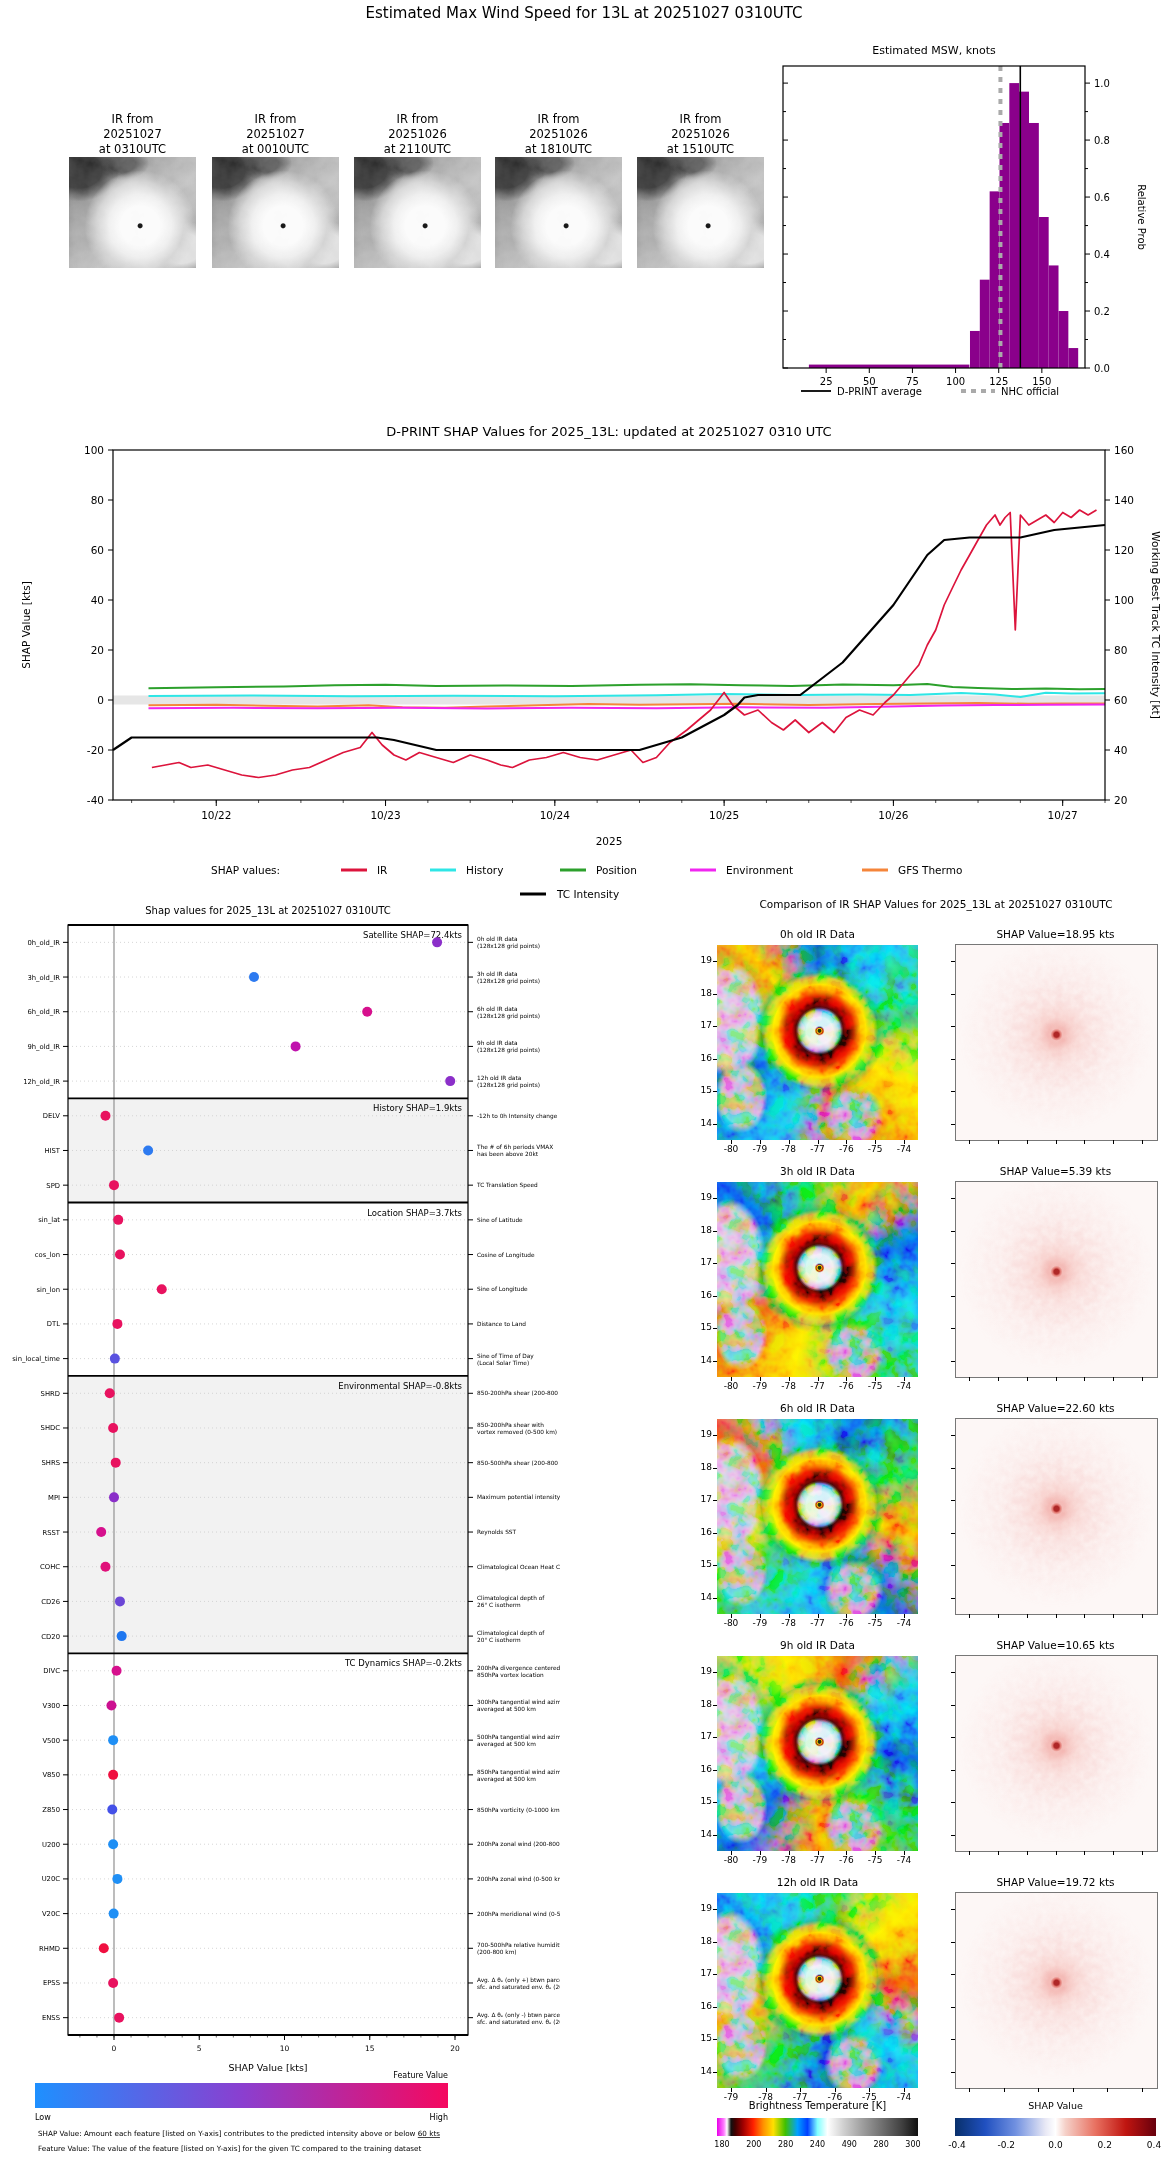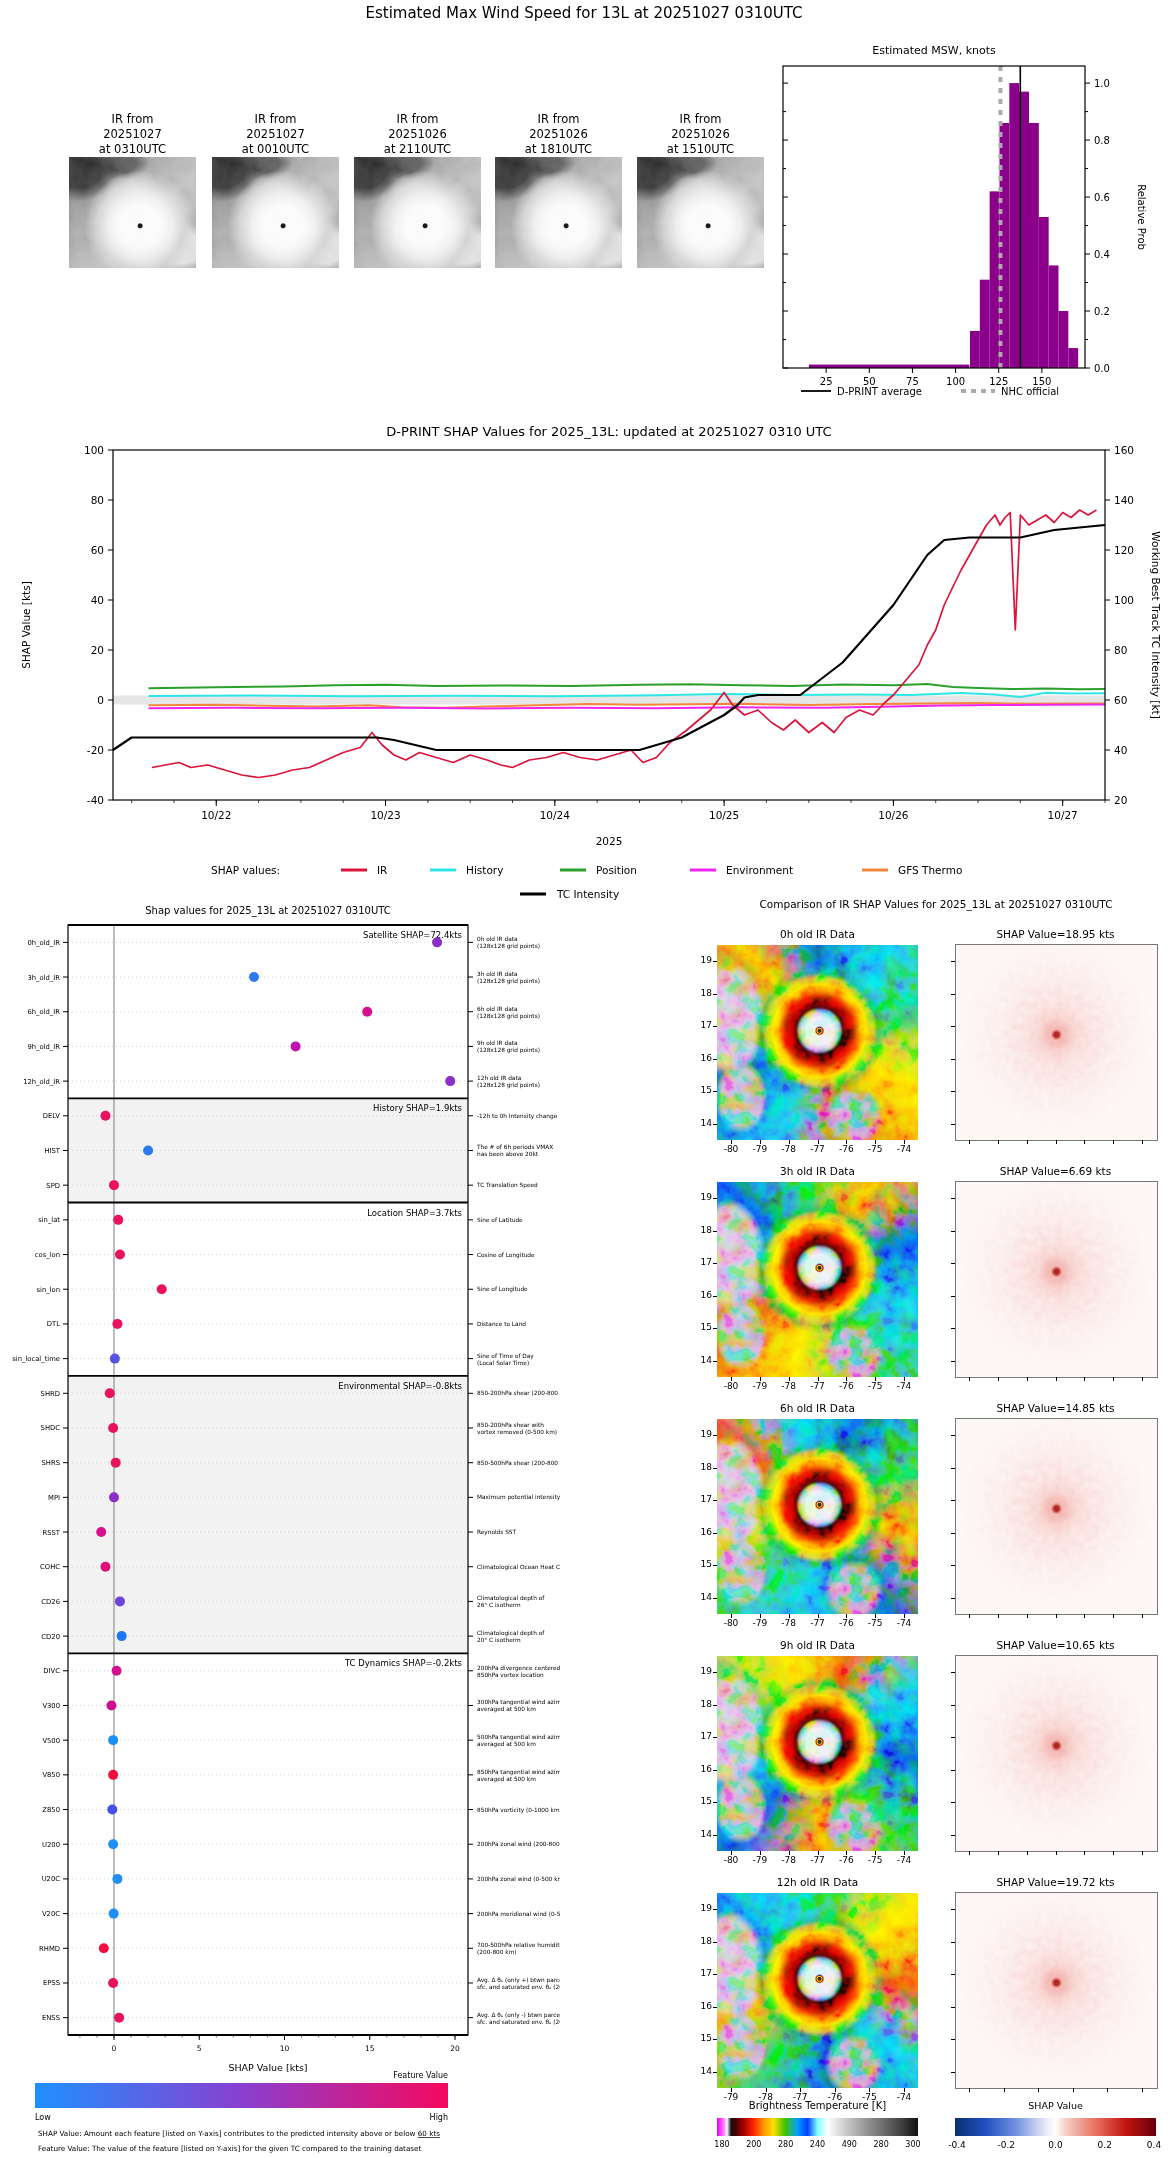--- a/index.html
+++ b/index.html
@@ -590,21 +590,21 @@
       <div class="axlab" style="left:831.3333333333334px;top:1144px;width:30px;text-align:center">-76</div>
       <div class="tickmark" style="left:846.3333333333334px;top:1140px;width:1px;height:4px"></div>
       <div class="tickmark" style="left:1084.3333333333335px;top:1140px;width:1px;height:4px"></div>
       <div class="axlab" style="left:860.1666666666666px;top:1144px;width:30px;text-align:center">-75</div>
       <div class="tickmark" style="left:875.1666666666666px;top:1140px;width:1px;height:4px"></div>
       <div class="tickmark" style="left:1113.1666666666665px;top:1140px;width:1px;height:4px"></div>
       <div class="axlab" style="left:889px;top:1144px;width:30px;text-align:center">-74</div>
       <div class="tickmark" style="left:904px;top:1140px;width:1px;height:4px"></div>
       <div class="tickmark" style="left:1142px;top:1140px;width:1px;height:4px"></div>
       <div class="cmp-label" style="left:717px;top:1165px">3h old IR Data</div>
-      <div class="cmp-label" style="left:955px;top:1165px">SHAP Value=6.69 kts</div>
+      <div class="cmp-label" style="left:955px;top:1165px">SHAP Value=5.39 kts</div>
       <div class="irviz" style="left: 717px; top: 1182px; --rot: 73deg;">
         <svg class="noise">
           <rect width="100%" height="100%" filter="url(#rainbow)"></rect>
         </svg>
       </div>
       <div class="shapviz" style="left:955px;top:1181px">
         <svg class="noise">
           <rect width="100%" height="100%" filter="url(#redspeck)"></rect>
         </svg>
       </div>
@@ -641,21 +641,21 @@
       <div class="axlab" style="left:831.3333333333334px;top:1381px;width:30px;text-align:center">-76</div>
       <div class="tickmark" style="left:846.3333333333334px;top:1377px;width:1px;height:4px"></div>
       <div class="tickmark" style="left:1084.3333333333335px;top:1377px;width:1px;height:4px"></div>
       <div class="axlab" style="left:860.1666666666666px;top:1381px;width:30px;text-align:center">-75</div>
       <div class="tickmark" style="left:875.1666666666666px;top:1377px;width:1px;height:4px"></div>
       <div class="tickmark" style="left:1113.1666666666665px;top:1377px;width:1px;height:4px"></div>
       <div class="axlab" style="left:889px;top:1381px;width:30px;text-align:center">-74</div>
       <div class="tickmark" style="left:904px;top:1377px;width:1px;height:4px"></div>
       <div class="tickmark" style="left:1142px;top:1377px;width:1px;height:4px"></div>
       <div class="cmp-label" style="left:717px;top:1402px">6h old IR Data</div>
-      <div class="cmp-label" style="left:955px;top:1402px">SHAP Value=14.85 kts</div>
+      <div class="cmp-label" style="left:955px;top:1402px">SHAP Value=22.60 kts</div>
       <div class="irviz" style="left: 717px; top: 1419px; --rot: 146deg;">
         <svg class="noise">
           <rect width="100%" height="100%" filter="url(#rainbow)"></rect>
         </svg>
       </div>
       <div class="shapviz" style="left:955px;top:1418px">
         <svg class="noise">
           <rect width="100%" height="100%" filter="url(#redspeck)"></rect>
         </svg>
       </div>

